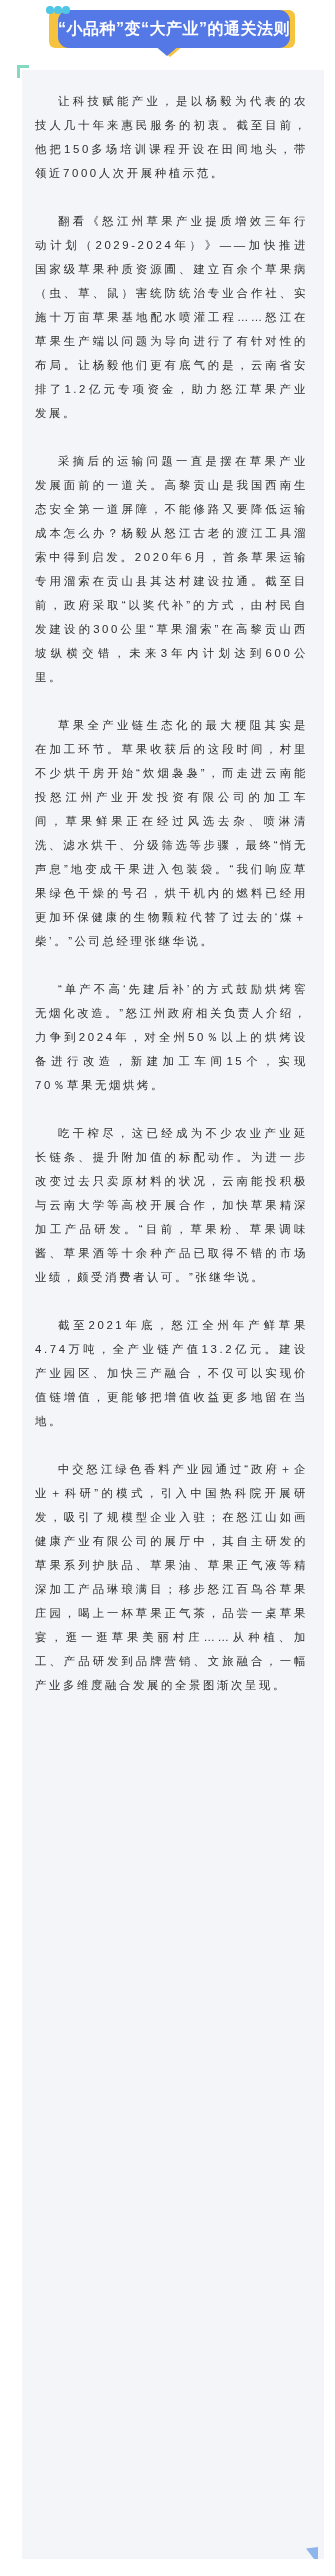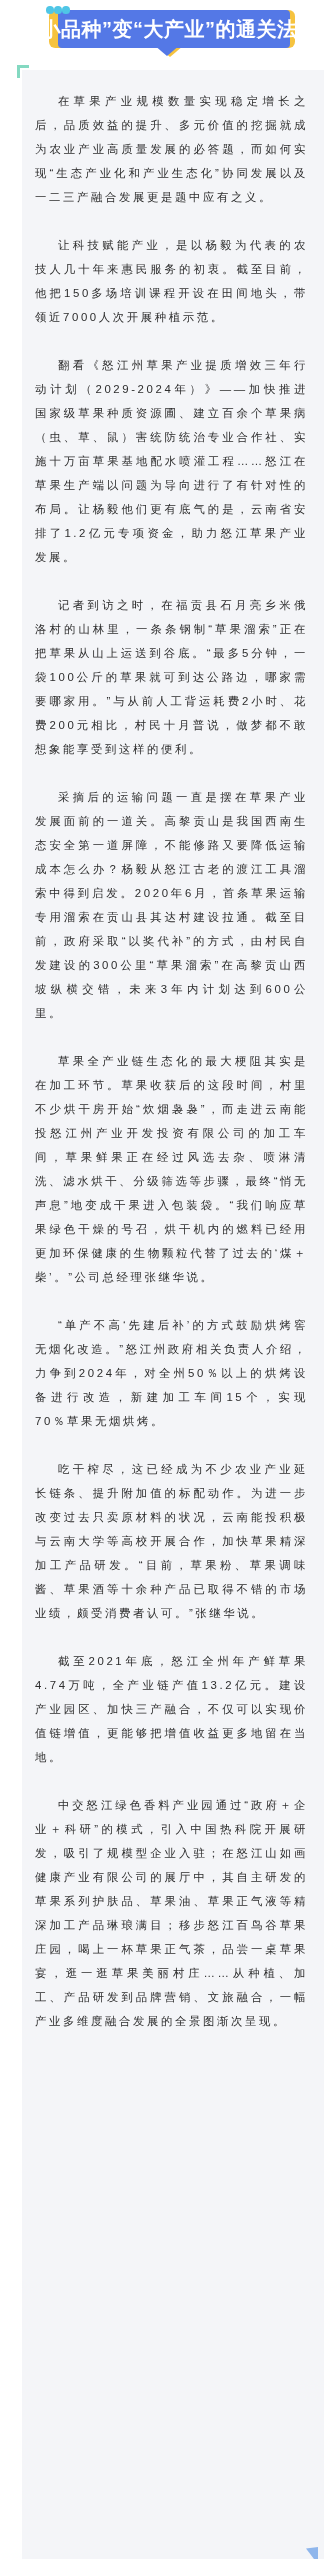--- a/index.html
+++ b/index.html
@@ -48,27 +48,27 @@
     width:0;height:0;
     border-left:13.4px solid transparent;
     border-right:13.4px solid transparent;
     border-top:11.4px solid var(--bubble);
     z-index:2;
   }
   .bubble{
     position:absolute;
     inset:0;
     background:var(--bubble);
-    border-radius:4px;
+    border-radius:11px;
     z-index:3;
     display:flex;
     align-items:center;
     justify-content:center;
     color:var(--title-text);
-    font-size:20px;
+    font-size:16px;
     font-weight:bold;
     letter-spacing:0.5px;
     white-space:nowrap;
     margin-left:14px;
   }
   .dots{
     position:absolute;
     top:-4.1px;left:2.1px;
     z-index:4;
     display:flex;
@@ -122,24 +122,22 @@
   <div class="dots">
     <span></span>
     <span></span>
     <span></span>
   </div>
 </div>
 
 <div class="content-box">
   <div class="corner-bracket"></div>
 
-  <p class="article-paragraph">在草果产业规模数量实现稳定增长之后，品质效益的提升、多元价值的挖掘就成为农业产业高质量发展的必答题，而如何实现“生态产业化和产业生态化”协同发展以及一二三产融合发展更是题中应有之义。</p>
   <p class="article-paragraph">让科技赋能产业，是以杨毅为代表的农技人几十年来惠民服务的初衷。截至目前，他把150多场培训课程开设在田间地头，带领近7000人次开展种植示范。</p>
   <p class="article-paragraph">翻看《怒江州草果产业提质增效三年行动计划（2029-2024年）》——加快推进国家级草果种质资源圃、建立百余个草果病（虫、草、鼠）害统防统治专业合作社、实施十万亩草果基地配水喷灌工程……怒江在草果生产端以问题为导向进行了有针对性的布局。让杨毅他们更有底气的是，云南省安排了1.2亿元专项资金，助力怒江草果产业发展。</p>
-  <p class="article-paragraph">记者到访之时，在福贡县石月亮乡米俄洛村的山林里，一条条钢制“草果溜索”正在把草果从山上运送到谷底。“最多5分钟，一袋100公斤的草果就可到达公路边，哪家需要哪家用。”与从前人工背运耗费2小时、花费200元相比，村民十月普说，做梦都不敢想象能享受到这样的便利。</p>
   <p class="article-paragraph">采摘后的运输问题一直是摆在草果产业发展面前的一道关。高黎贡山是我国西南生态安全第一道屏障，不能修路又要降低运输成本怎么办？杨毅从怒江古老的渡江工具溜索中得到启发。2020年6月，首条草果运输专用溜索在贡山县其达村建设拉通。截至目前，政府采取“以奖代补”的方式，由村民自发建设的300公里“草果溜索”在高黎贡山西坡纵横交错，未来3年内计划达到600公里。</p>
   <p class="article-paragraph">草果全产业链生态化的最大梗阻其实是在加工环节。草果收获后的这段时间，村里不少烘干房开始“炊烟袅袅”，而走进云南能投怒江州产业开发投资有限公司的加工车间，草果鲜果正在经过风选去杂、喷淋清洗、滤水烘干、分级筛选等步骤，最终“悄无声息”地变成干果进入包装袋。“我们响应草果绿色干燥的号召，烘干机内的燃料已经用更加环保健康的生物颗粒代替了过去的‘煤＋柴’。”公司总经理张继华说。</p>
   <p class="article-paragraph">“单产不高‘先建后补’的方式鼓励烘烤窖无烟化改造。”怒江州政府相关负责人介绍，力争到2024年，对全州50％以上的烘烤设备进行改造，新建加工车间15个，实现70％草果无烟烘烤。</p>
   <p class="article-paragraph">吃干榨尽，这已经成为不少农业产业延长链条、提升附加值的标配动作。为进一步改变过去只卖原材料的状况，云南能投积极与云南大学等高校开展合作，加快草果精深加工产品研发。“目前，草果粉、草果调味酱、草果酒等十余种产品已取得不错的市场业绩，颇受消费者认可。”张继华说。</p>
   <p class="article-paragraph">截至2021年底，怒江全州年产鲜草果4.74万吨，全产业链产值13.2亿元。建设产业园区、加快三产融合，不仅可以实现价值链增值，更能够把增值收益更多地留在当地。</p>
   <p class="article-paragraph">中交怒江绿色香料产业园通过“政府＋企业＋科研”的模式，引入中国热科院开展研发，吸引了规模型企业入驻；在怒江山如画健康产业有限公司的展厅中，其自主研发的草果系列护肤品、草果油、草果正气液等精深加工产品琳琅满目；移步怒江百鸟谷草果庄园，喝上一杯草果正气茶，品尝一桌草果宴，逛一逛草果美丽村庄……从种植、加工、产品研发到品牌营销、文旅融合，一幅产业多维度融合发展的全景图渐次呈现。</p>
 
   <svg class="corner-fold" viewBox="0 0 24 24" aria-hidden="true">
     <polygon points="0,3 24,0 24,24 16,24" fill="var(--fold)"></polygon>
   </svg>

